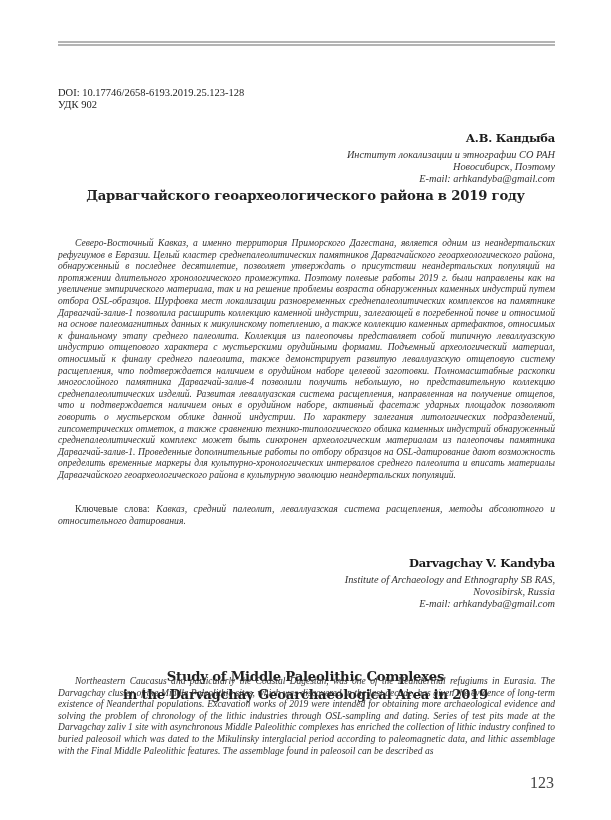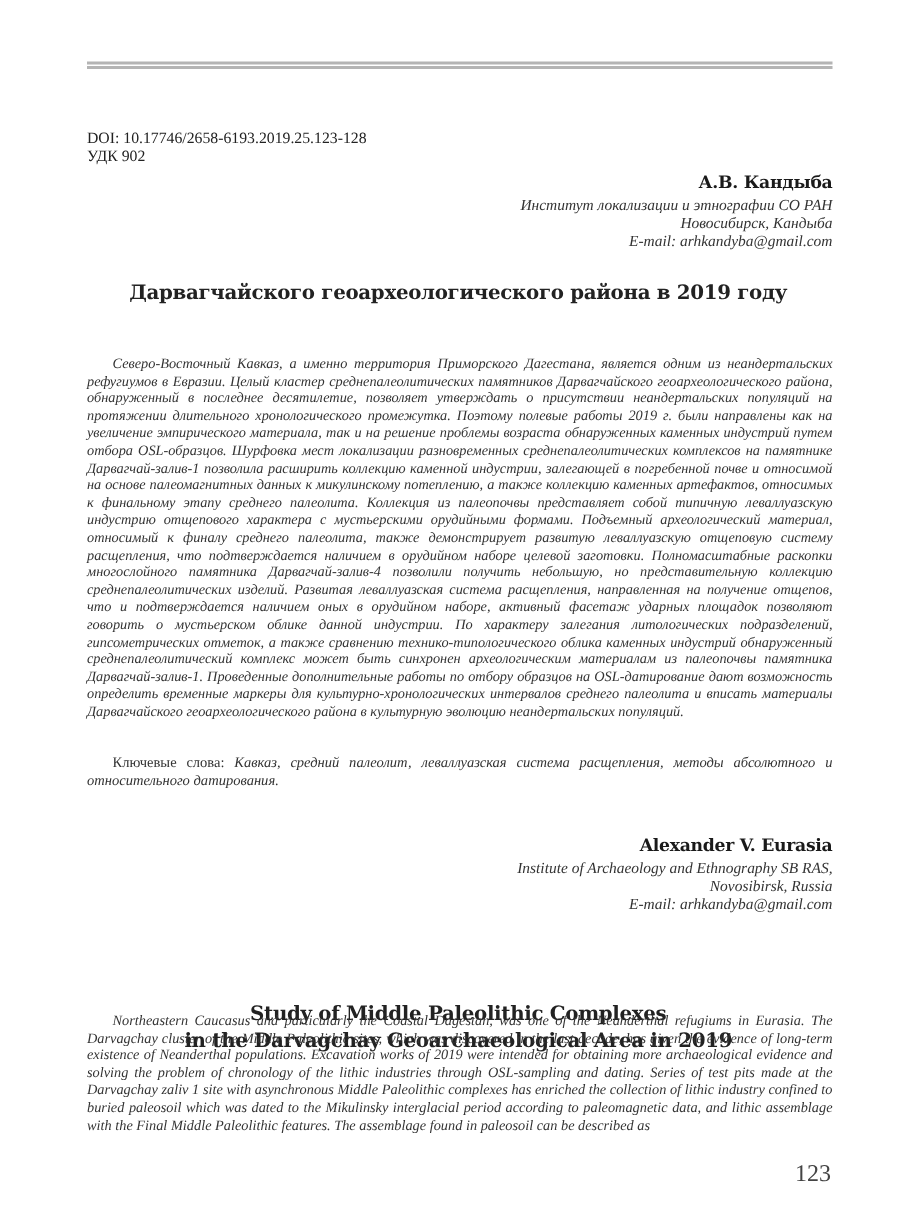--- a/index.html
+++ b/index.html
@@ -24,38 +24,38 @@
 <div class="page">
 
   <div class="rule r1"></div>
   <div class="rule r2"></div>
 
   <div class="meta">
     <div>DOI: 10.17746/2658-6193.2019.25.123-128</div>
     <div>УДК 902</div>
   </div>
 
-  <div class="affil" style="top:114px;margin-left:24px;">
+  <div class="affil" style="top:131px;margin-left:24px;">
     <div class="author">А.В. Кандыба</div>
     <div style="height:4px;"></div>
     <div class="line">Институт локализации и этнографии СО РАН</div>
-    <div class="line">Новосибирск, Кандыба</div>
+    <div class="line">Новосибирск, Поэтому</div>
     <div class="line">E-mail: arhkandyba@gmail.com</div>
   </div>
 
   <div class="title" style="top:187px;">
     <div>Дарвагчайского геоархеологического района в 2019 году</div>
   </div>
 
   <p class="abstract" style="top:237px;">Северо-Восточный Кавказ, а именно территория Приморского Дагестана, является одним из неандертальских рефугиумов в Евразии. Целый кластер среднепалеолитических памятников Дарвагчайского геоархеологического района, обнаруженный в последнее десятилетие, позволяет утверждать о присутствии неандертальских популяций на протяжении длительного хронологического промежутка. Поэтому полевые работы 2019 г. были направлены как на увеличение эмпирического материала, так и на решение проблемы возраста обнаруженных каменных индустрий путем отбора OSL-образцов. Шурфовка мест локализации разновременных среднепалеолитических комплексов на памятнике Дарвагчай-залив-1 позволила расширить коллекцию каменной индустрии, залегающей в погребенной почве и относимой на основе палеомагнитных данных к микулинскому потеплению, а также коллекцию каменных артефактов, относимых к финальному этапу среднего палеолита. Коллекция из палеопочвы представляет собой типичную леваллуазскую индустрию отщепового характера с мустьерскими орудийными формами. Подъемный археологический материал, относимый к финалу среднего палеолита, также демонстрирует развитую леваллуазскую отщеповую систему расщепления, что подтверждается наличием в орудийном наборе целевой заготовки. Полномасштабные раскопки многослойного памятника Дарвагчай-залив-4 позволили получить небольшую, но представительную коллекцию среднепалеолитических изделий. Развитая леваллуазская система расщепления, направленная на получение отщепов, что и подтверждается наличием оных в орудийном наборе, активный фасетаж ударных площадок позволяют говорить о мустьерском облике данной индустрии. По характеру залегания литологических подразделений, гипсометрических отметок, а также сравнению технико-типологического облика каменных индустрий обнаруженный среднепалеолитический комплекс может быть синхронен археологическим материалам из палеопочвы памятника Дарвагчай-залив-1. Проведенные дополнительные работы по отбору образцов на OSL-датирование дают возможность определить временные маркеры для культурно-хронологических интервалов среднего палеолита и вписать материалы Дарвагчайского геоархеологического района в культурную эволюцию неандертальских популяций.</p>
 
   <p class="keywords" style="top:503px;"><span>Ключевые слова: </span><span class="kw">Кавказ, средний палеолит, леваллуазская система расщепления, методы абсолютного и относительного датирования.</span></p>
 
   <div class="affil" style="top:556px;">
-    <div class="author">Alexander V. Eurasia</div>
+    <div class="author">Darvagchay V. Kandyba</div>
     <div style="height:4px;"></div>
     <div class="line">Institute of Archaeology and Ethnography SB RAS,</div>
     <div class="line">Novosibirsk, Russia</div>
     <div class="line">E-mail: arhkandyba@gmail.com</div>
   </div>
 
   <div class="title" style="top:628px;margin-top:40px;">
     <div>Study of Middle Paleolithic Complexes</div>
     <div>in the Darvagchay Geoarchaeological Area in 2019</div>
   </div>

